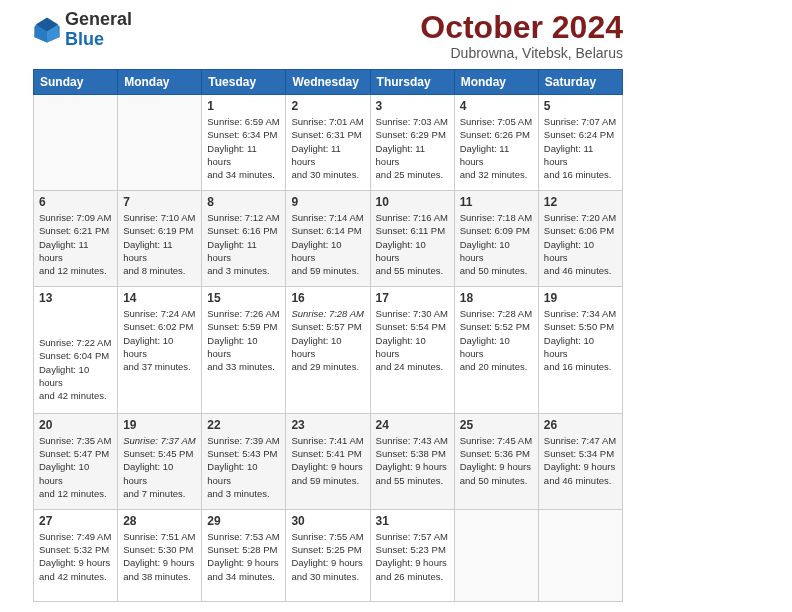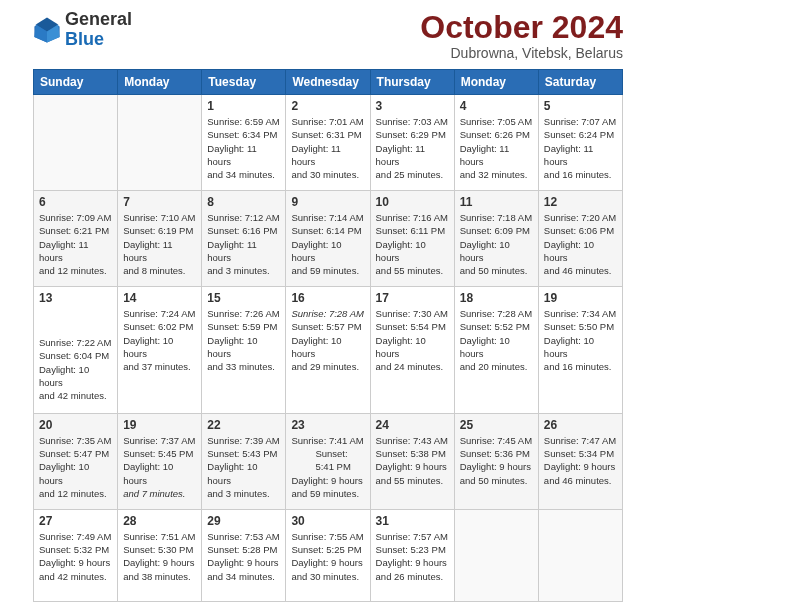--- a/index.html
+++ b/index.html
@@ -268,36 +268,36 @@
         <tr>
           <td>
             <span class="day-num">20</span>
             <span style="display: block; line-height: 1.4;">Sunrise: 7:35 AM</span>
             <span style="display: block; line-height: 1.4;">Sunset: 5:47 PM</span>
             <span style="display: block; line-height: 1.4;">Daylight: 10 hours</span>
             <span style="display: block; line-height: 1.4;">and 12 minutes.</span>
           </td>
           <td>
             <span class="day-num">19</span>
-            <span style="display: block; line-height: 1.4;">Sunrise: 7:37 AM</span>
+            <span style="display: block; line-height: 1.4; font-style: italic;">Sunrise: 7:37 AM</span>
             <span style="display: block; line-height: 1.4;">Sunset: 5:45 PM</span>
             <span style="display: block; line-height: 1.4;">Daylight: 10 hours</span>
-            <span style="display: block; line-height: 1.4; font-style: italic;">and 7 minutes.</span>
+            <span style="display: block; line-height: 1.4;">and 7 minutes.</span>
           </td>
           <td>
             <span class="day-num">22</span>
             <span style="display: block; line-height: 1.4;">Sunrise: 7:39 AM</span>
             <span style="display: block; line-height: 1.4;">Sunset: 5:43 PM</span>
             <span style="display: block; line-height: 1.4;">Daylight: 10 hours</span>
             <span style="display: block; line-height: 1.4;">and 3 minutes.</span>
           </td>
           <td>
             <span class="day-num">23</span>
             <span style="display: block; line-height: 1.4;">Sunrise: 7:41 AM</span>
-            <span style="display: block; line-height: 1.4; margin-left: 24px;">Sunset: 5:41 PM</span>
+            <span style="display: block; line-height: 1.4;">Sunset: 5:41 PM</span>
             <span style="display: block; line-height: 1.4;">Daylight: 9 hours</span>
             <span style="display: block; line-height: 1.4;">and 59 minutes.</span>
           </td>
           <td>
             <span class="day-num">24</span>
             <span style="display: block; line-height: 1.4;">Sunrise: 7:43 AM</span>
             <span style="display: block; line-height: 1.4;">Sunset: 5:38 PM</span>
             <span style="display: block; line-height: 1.4;">Daylight: 9 hours</span>
             <span style="display: block; line-height: 1.4;">and 55 minutes.</span>
           </td>

